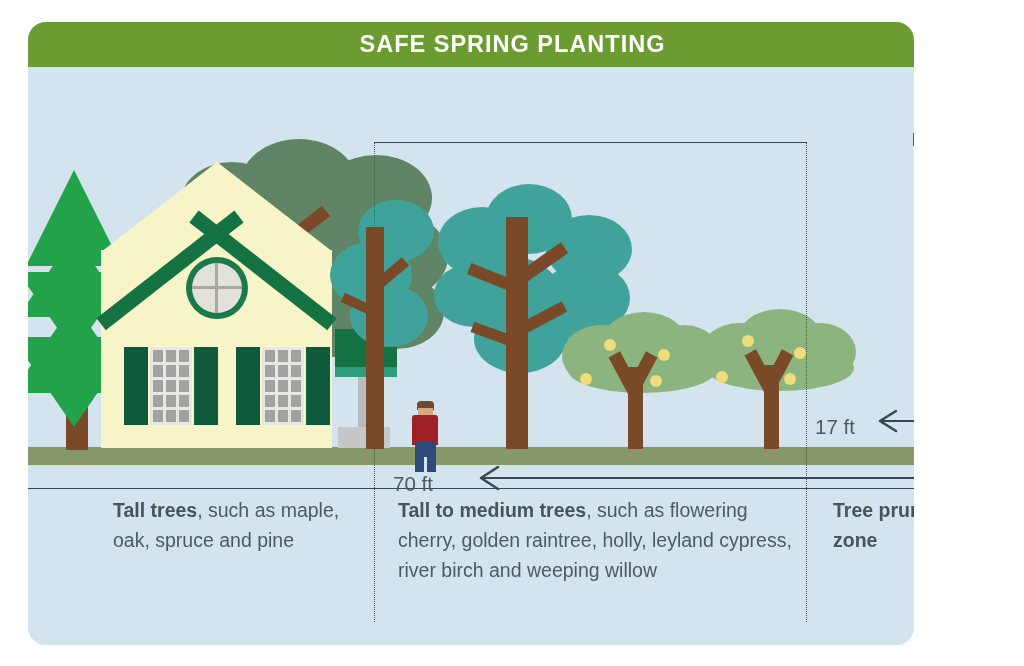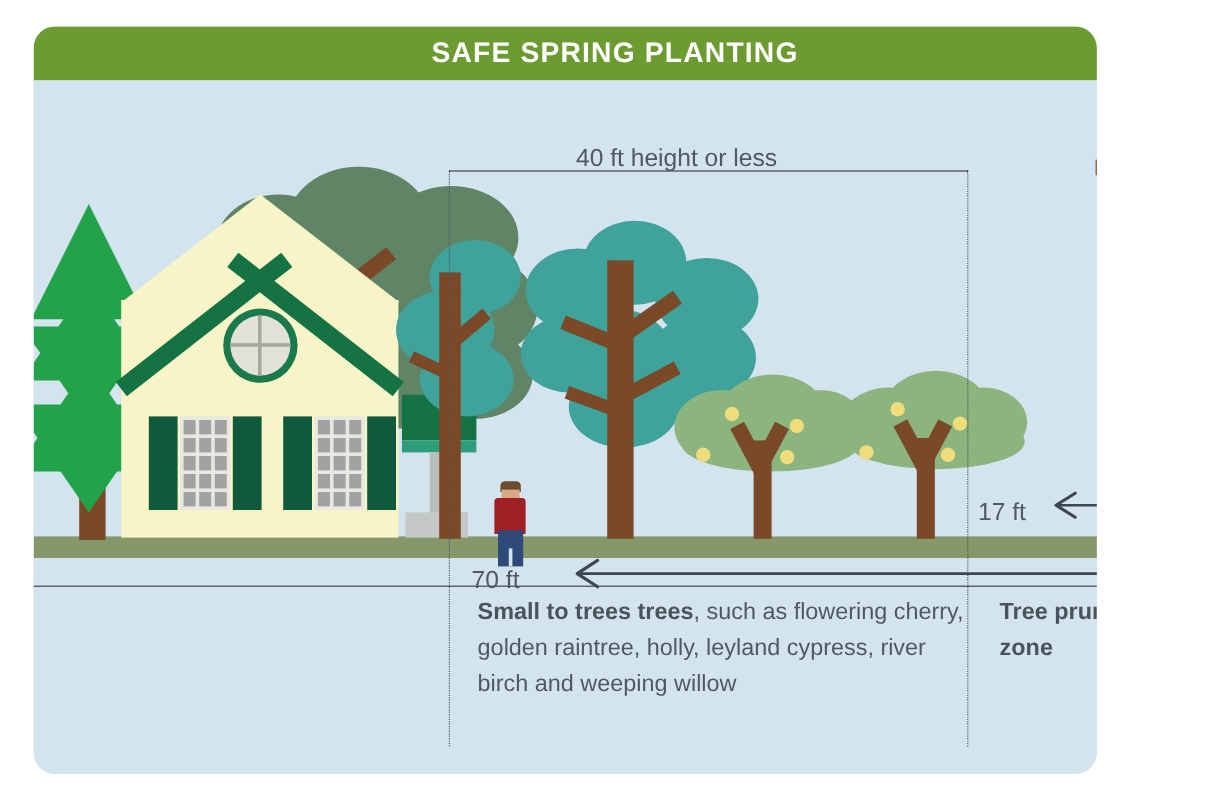--- a/index.html
+++ b/index.html
@@ -310,43 +310,45 @@
         <div class="pole-part" style="left:958px; top:52px; width:11px; height:16px;"></div>
         <div class="pole-part" style="left:902px; top:80px; width:30px; height:8px; transform:rotate(38deg); transform-origin:0 50%;"></div>
         <div class="pole-part" style="left:963px; top:80px; width:30px; height:8px; transform:rotate(142deg); transform-origin:0 50%;"></div>
       </div>
 
       <div class="vguide" style="left:346px; top:75px; height:480px;"></div>
       <div class="vguide" style="left:778px; top:75px; height:480px;"></div>
       <div class="hline" style="left:346px; top:75px; width:433px;"></div>
       <div class="hline" style="left:0px;   top:421px; width:969px;"></div>
 
-      <span class="lbl lbl-40">40 ft height or less</span>
       <span class="lbl lbl-50">70 ft</span>
       <span class="lbl lbl-15">17 ft</span>
 
       <div class="arrowbox" style="left:446px; top:397px; width:480px; height:28px;">
         <svg width="480" height="28" viewBox="0 0 480 28">
           <line x1="8" y1="14" x2="472" y2="14" stroke="#3b474e" stroke-width="2.2"></line>
           <polyline points="24,3 7,14 24,25" fill="none" stroke="#3b474e" stroke-width="2.6" stroke-linecap="round" stroke-linejoin="round"></polyline>
           <polyline points="456,3 473,14 456,25" fill="none" stroke="#3b474e" stroke-width="2.6" stroke-linecap="round" stroke-linejoin="round"></polyline>
         </svg>
       </div>
 
       <div class="arrowbox" style="left:846px; top:340px; width:82px; height:28px;">
         <svg width="82" height="28" viewBox="0 0 82 28">
           <line x1="7" y1="14" x2="75" y2="14" stroke="#3b474e" stroke-width="2.2"></line>
           <polyline points="22,4 6,14 22,24" fill="none" stroke="#3b474e" stroke-width="2.6" stroke-linecap="round" stroke-linejoin="round"></polyline>
           <polyline points="60,4 76,14 60,24" fill="none" stroke="#3b474e" stroke-width="2.6" stroke-linecap="round" stroke-linejoin="round"></polyline>
         </svg>
       </div>
 
+      <div class="cap cap-left">
+        <b>Tall trees</b><span>, such as maple, oak, spruce and pine</span>
+      </div>
 
       <div class="cap cap-mid">
-        <b>Small to trees trees</b><span>, such as flowering cherry, golden raintree, holly, leyland cypress, river birch and weeping willow</span>
+        <b>Tall to medium trees</b><span>, such as flowering cherry, golden raintree, holly, leyland cypress, river birch and weeping willow</span>
       </div>
 
       <div class="cap cap-right">
         <b>Tree pruning zone</b>
       </div>
 
     </div>
   </div>
 </div>
 

